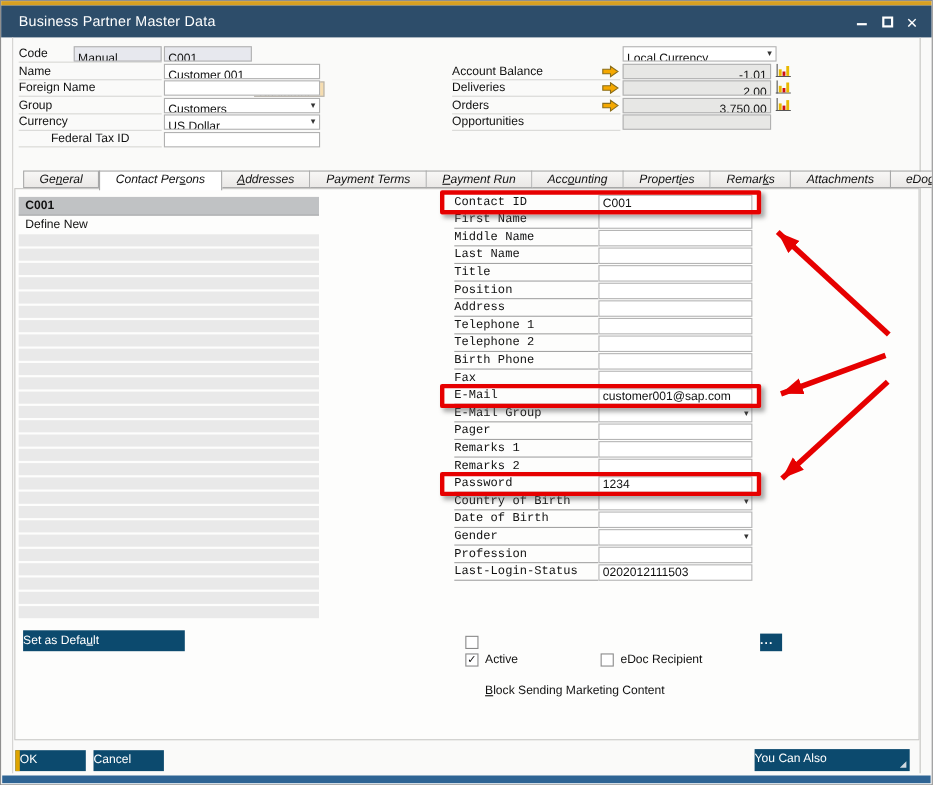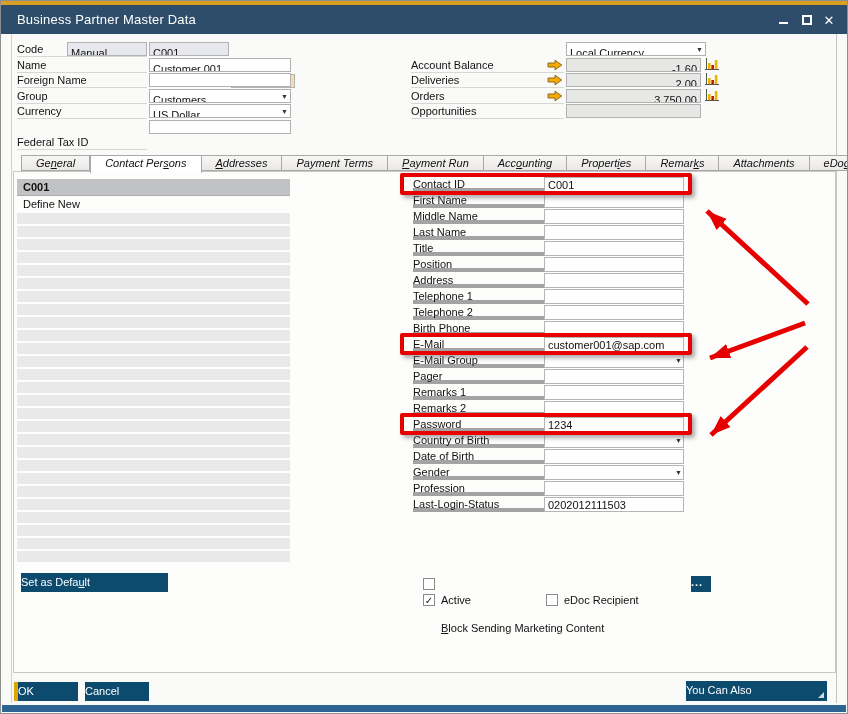--- a/index.html
+++ b/index.html
@@ -37,21 +37,21 @@
 
   
   #contact-list { position:absolute; left:16px; top:178px; width:273px; height:384px; }
   .cl-row { width:100%; padding-left:6px; line-height:16px; height:17px; cursor:pointer; }
   .cl-row.selected { background:#c0c2c4; font-weight:bold; border-bottom:1px solid #a9abad; }
   .cl-stripe { width:100%; height:11px; margin-bottom:2px; background:#e9e9e9; }
 
   
   #contact-form { position:absolute; left:408px; top:176px; width:276px; }
   .cf-row { position:relative; width:100%; height:16px; }
-  .cf-label { position:absolute; left:4px; right:141px; top:0; height:15px; line-height:14px; border-bottom:4px solid #a3a3a3; white-space:nowrap; }
+  .cf-label { position:absolute; left:4px; right:141px; top:0; height:15px; line-height:14px; border-bottom:1px solid #a3a3a3; white-space:nowrap;font-family:Liberation Mono, monospace; }
   .cf-field { position:absolute; left:135px; top:0; width:140px; height:15px; line-height:14px; border:1px solid #b5b5b5; background:#fff; padding:0 3px; white-space:nowrap; overflow:hidden; }
   .cf-row .combo-arrow { right:3px; top:4px; }
   .cf-row.hl::before { content:''; position:absolute; left:-9px; right:-7px; top:-4px; bottom:-2px; border:4px solid #e60000; border-radius:2px; box-shadow:3px 3px 4px rgba(90,90,90,.5); z-index:5; pointer-events:none; }
 
   
   .btn { position:absolute; background:#0c4a6e; color:#fff; text-align:left; cursor:pointer; }
   #btn-set-default { left:20px; top:572px; width:147px; height:19px; line-height:18px; }
   .cbx { position:absolute; width:12px; height:12px; border:1px solid #8a8a8a; background:#fff; cursor:pointer; text-align:center; line-height:11px; font-size:10px; font-weight:bold; color:#111; }
   #cbx-block { left:422px; top:577px; }
   #cbx-active { left:422px; top:593px; }
@@ -92,28 +92,28 @@
       <div class="hfield gray" style="left: 148px; top: 41px; width: 80px;">C001</div>
       <div class="hfield tan" style="left: 230px; top: 41px; width: 64px; margin-top: 32px;">Customer<span class="combo-arrow">▼</span></div>
       <div class="hlabel" style="left: 16px; top: 56.5px; width: 130px;">Name</div>
       <div class="hfield" style="left: 148px; top: 56.5px; width: 142px;">Customer 001</div>
       <div class="hlabel" style="left: 16px; top: 72px; width: 130px;">Foreign Name</div>
       <div class="hfield" style="left: 148px; top: 72px; width: 142px;"></div>
       <div class="hlabel" style="left: 16px; top: 87.5px; width: 130px;">Group</div>
       <div class="hfield" style="left: 148px; top: 87.5px; width: 142px;">Customers<span class="combo-arrow">▼</span></div>
       <div class="hlabel" style="left: 16px; top: 103px; width: 130px;">Currency</div>
       <div class="hfield" style="left: 148px; top: 103px; width: 142px;">US Dollar<span class="combo-arrow">▼</span></div>
-      <div class="hlabel" style="left: 16px; top: 134px; width: 130px;">Federal Tax ID</div>
+      <div class="hlabel" style="left: 16px; top: 118px; width: 130px; text-align: center;">Federal Tax ID</div>
       <div class="hfield" style="left: 148px; top: 118.5px; width: 142px;"></div>
       <div class="hfield" style="left: 565px; top: 41px; width: 140px;">Local Currency<span class="combo-arrow">▼</span></div>
       <div class="hlabel" style="left: 410px; top: 56.5px; width: 153px;">Account Balance</div>
       <span class="link-arrow" style="left: 546px; top: 57.5px;"><svg viewBox="0 0 16 12" width="16" height="12">
           <path d="M1 4 H8 V1.2 L14.8 6 L8 10.8 V8 H1 Z" fill="#f5a800" stroke="#8a6d1a" stroke-width="1"></path>
         </svg></span>
-      <div class="hfield num" style="left: 565px; top: 56.5px; width: 135px;">-1.60</div>
+      <div class="hfield num" style="left: 565px; top: 56.5px; width: 135px;">-1.01</div>
       <span class="chart-ico" style="left: 704px; top: 56.5px;"><svg viewBox="0 0 14 13" width="14" height="13">
           <line x1="1.5" y1="0" x2="1.5" y2="12" stroke="#555" stroke-width="1"></line>
           <line x1="0" y1="11.5" x2="14" y2="11.5" stroke="#555" stroke-width="1"></line>
           <rect x="3" y="5" width="2.6" height="6" fill="#e8b800"></rect>
           <rect x="6.4" y="7" width="2.6" height="4" fill="#cf1010"></rect>
           <rect x="9.8" y="2" width="2.6" height="9" fill="#e8b800"></rect>
         </svg></span>
       <div class="hlabel" style="left: 410px; top: 72px; width: 153px;">Deliveries</div>
       <span class="link-arrow" style="left: 546px; top: 73px;"><svg viewBox="0 0 16 12" width="16" height="12">
           <path d="M1 4 H8 V1.2 L14.8 6 L8 10.8 V8 H1 Z" fill="#f5a800" stroke="#8a6d1a" stroke-width="1"></path>
@@ -221,20 +221,24 @@
         <div class="cf-field"></div>
       </div>
       <div class="cf-row">
         <div class="cf-label">Telephone 2</div>
         <div class="cf-field"></div>
       </div>
       <div class="cf-row">
         <div class="cf-label">Birth Phone</div>
         <div class="cf-field"></div>
       </div>
+      <div class="cf-row">
+        <div class="cf-label">Fax</div>
+        <div class="cf-field"></div>
+      </div>
       <div class="cf-row hl">
         <div class="cf-label">E-Mail</div>
         <div class="cf-field">customer001@sap.com</div>
       </div>
       <div class="cf-row">
         <div class="cf-label">E-Mail Group</div>
         <div class="cf-field"></div>
         <span class="combo-arrow">▼</span>
       </div>
       <div class="cf-row">

